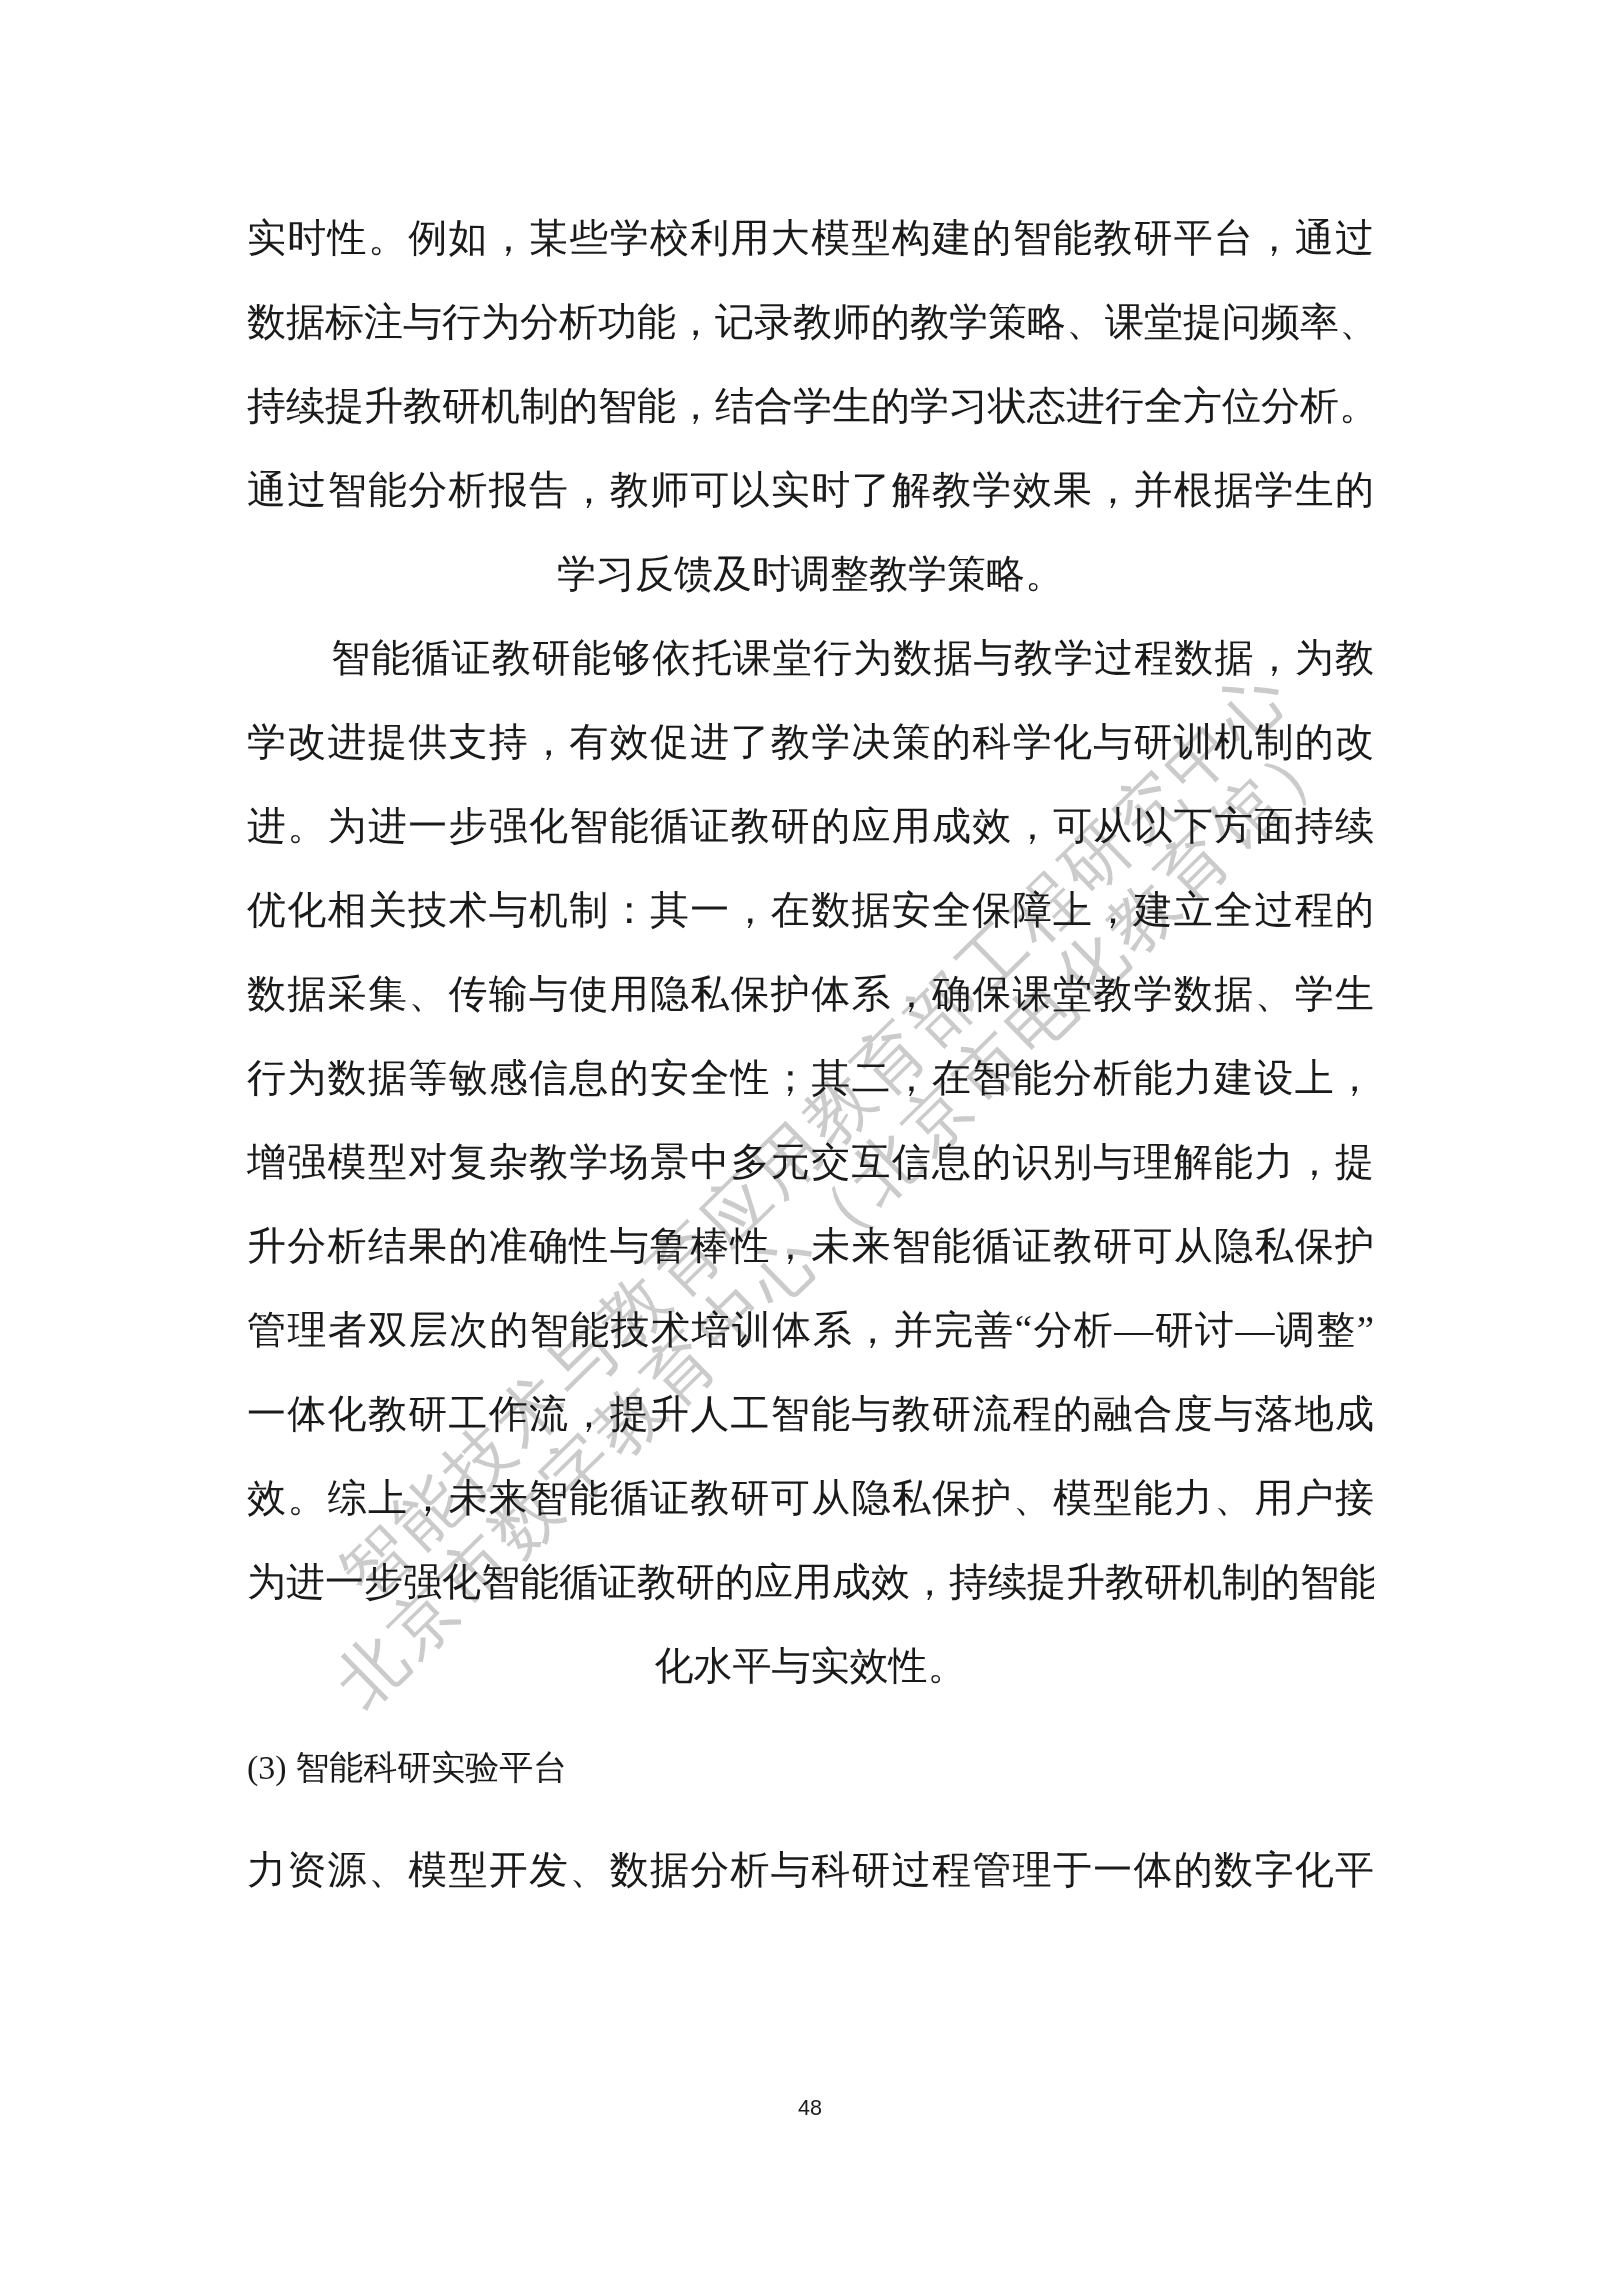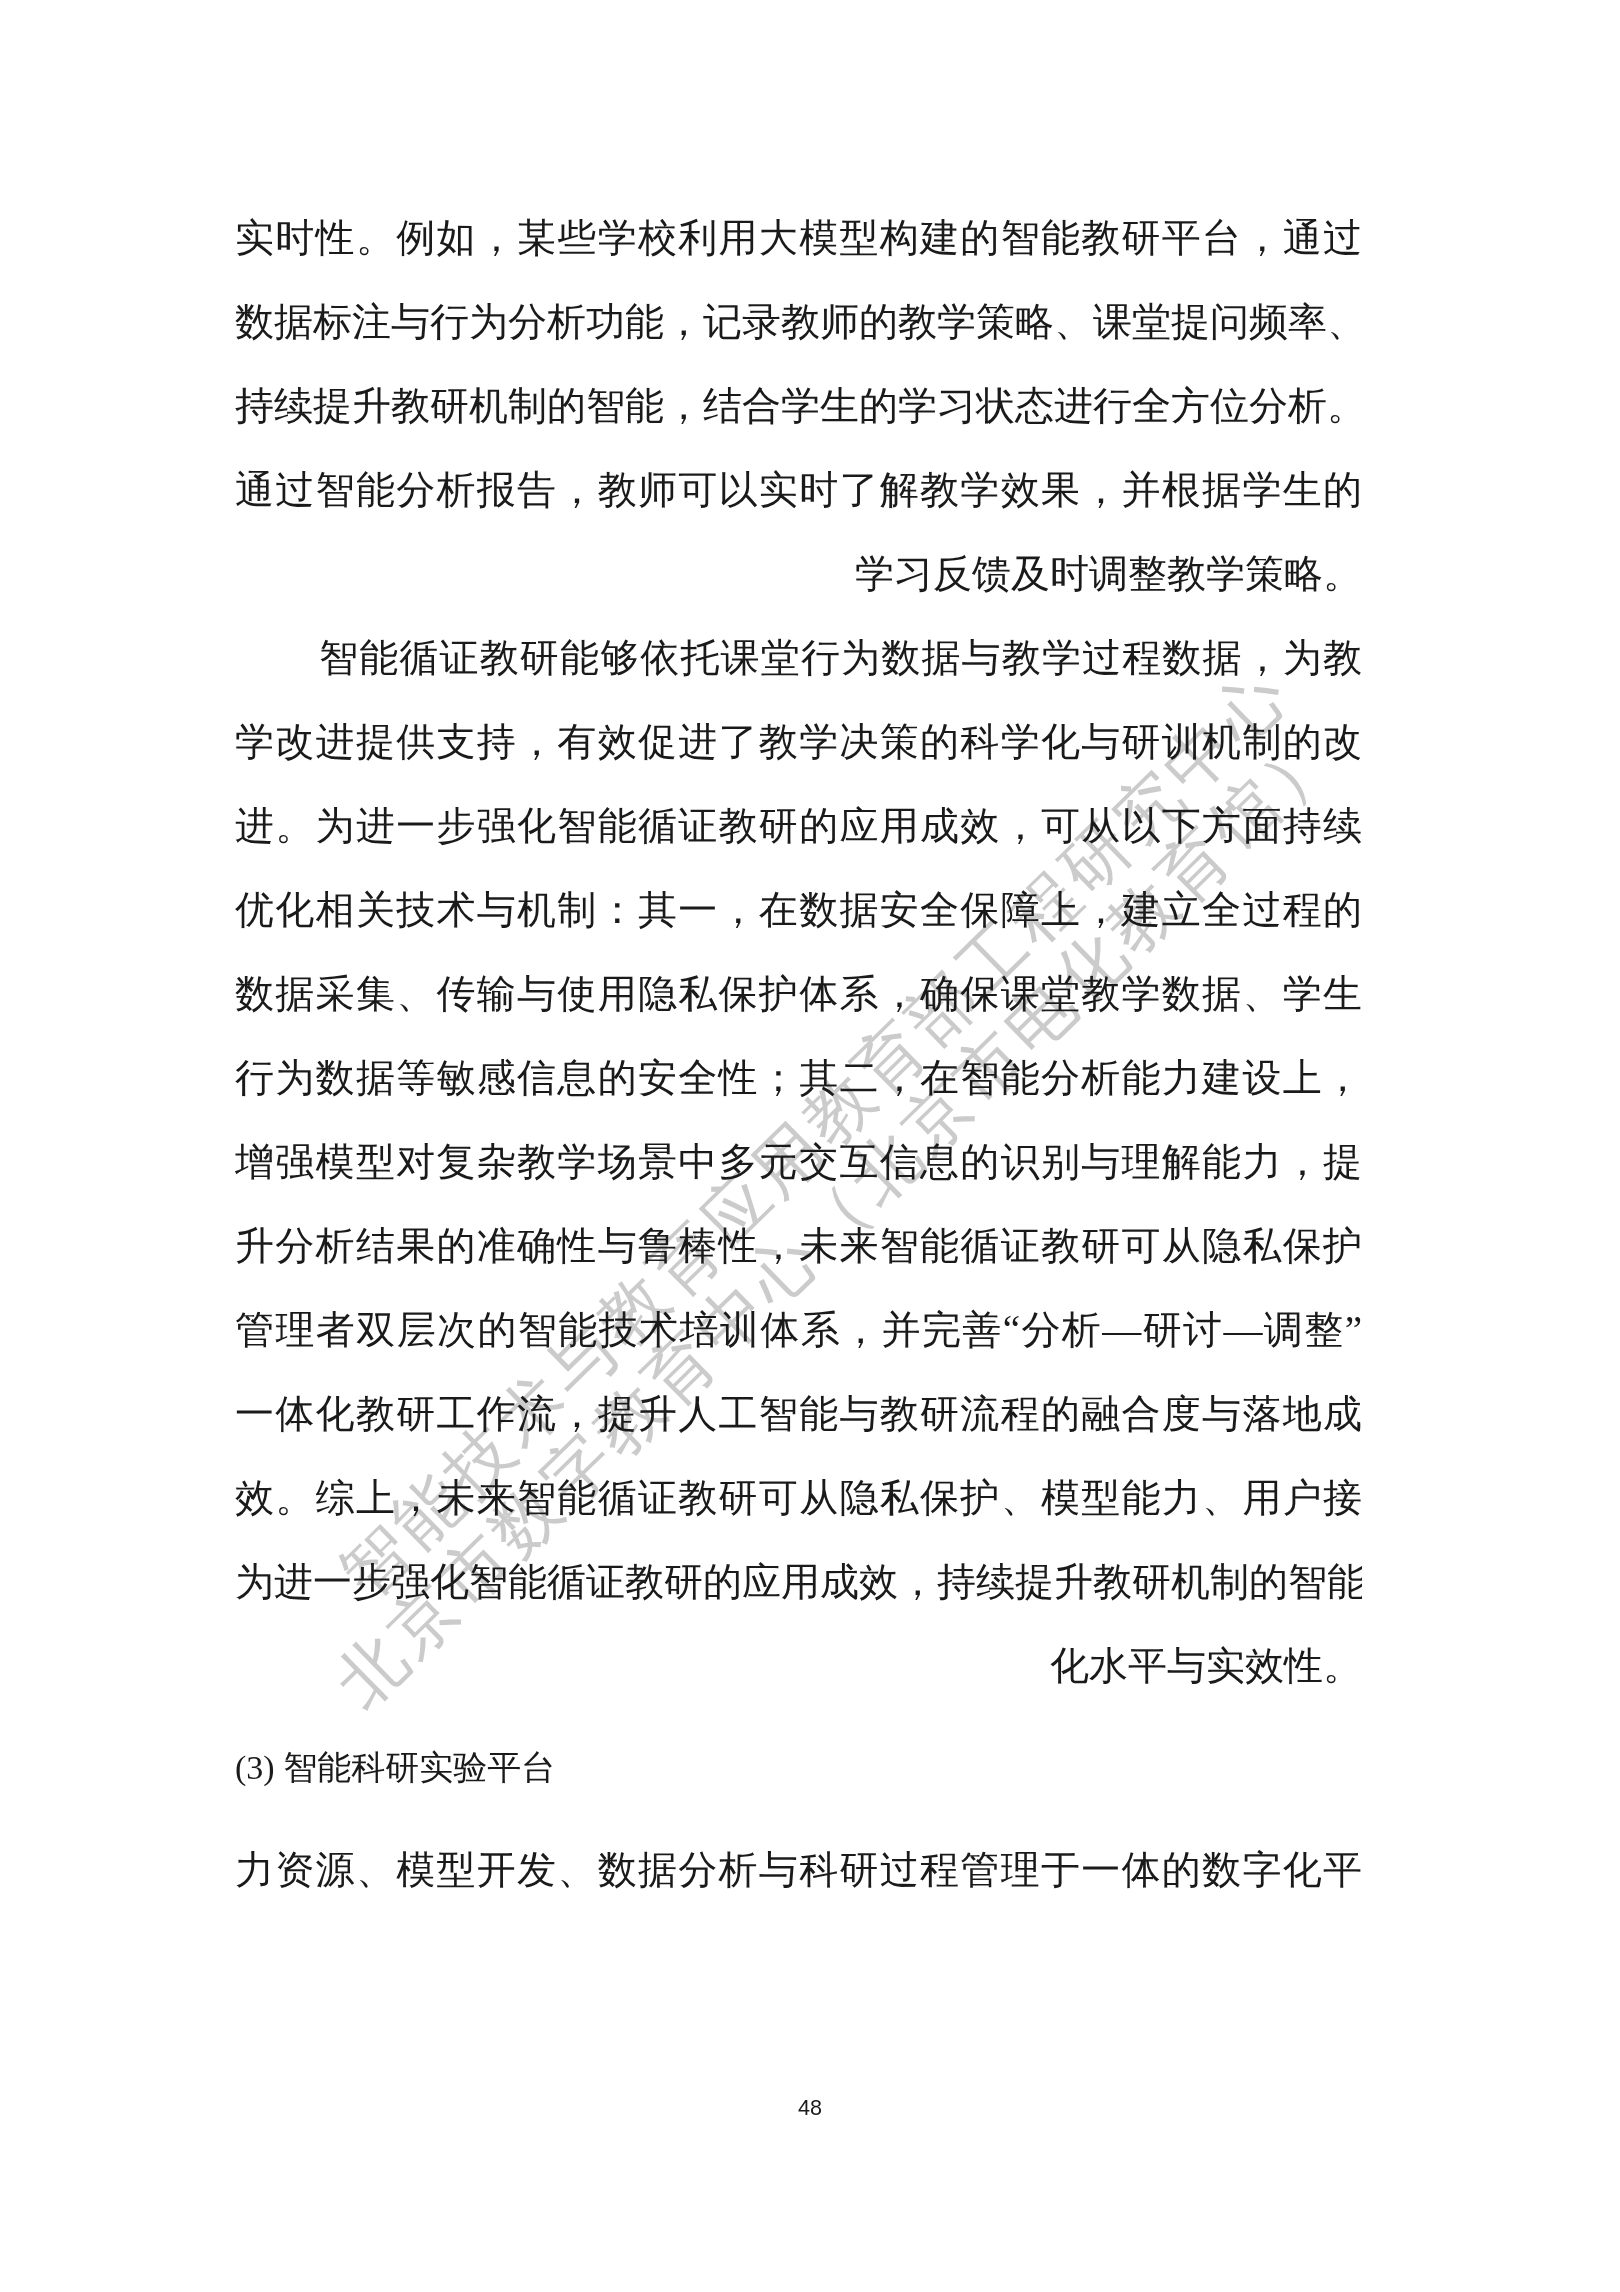--- a/index.html
+++ b/index.html
@@ -21,35 +21,35 @@
     transform:translate(-50%,-50%) rotate(-44.4deg);
     z-index:1;
     pointer-events:none;
     user-select:none;
   }
   .wm1{left:815px;top:1133px;}
   .wm2{left:836px;top:1217px;}
   
   .textblock{
     position:absolute;
-    left:235px;top:196px;
+    left:247px;top:196px;
     width:1127px;
     z-index:2;
   }
   .line{
     height:84px;
     line-height:84px;
     font-size:39px;
     text-align:justify;
     text-align-last:justify;
     overflow:hidden;
     white-space:nowrap;
   }
   .line.end{
-    text-align:right;
+    text-align:center;
     text-align-last:auto;
   }
   .line.ind{
     text-indent:84px;
   }
   .heading-line{
     height:84px;
     line-height:84px;
     font-size:34px;
     margin-top:17.6px;

